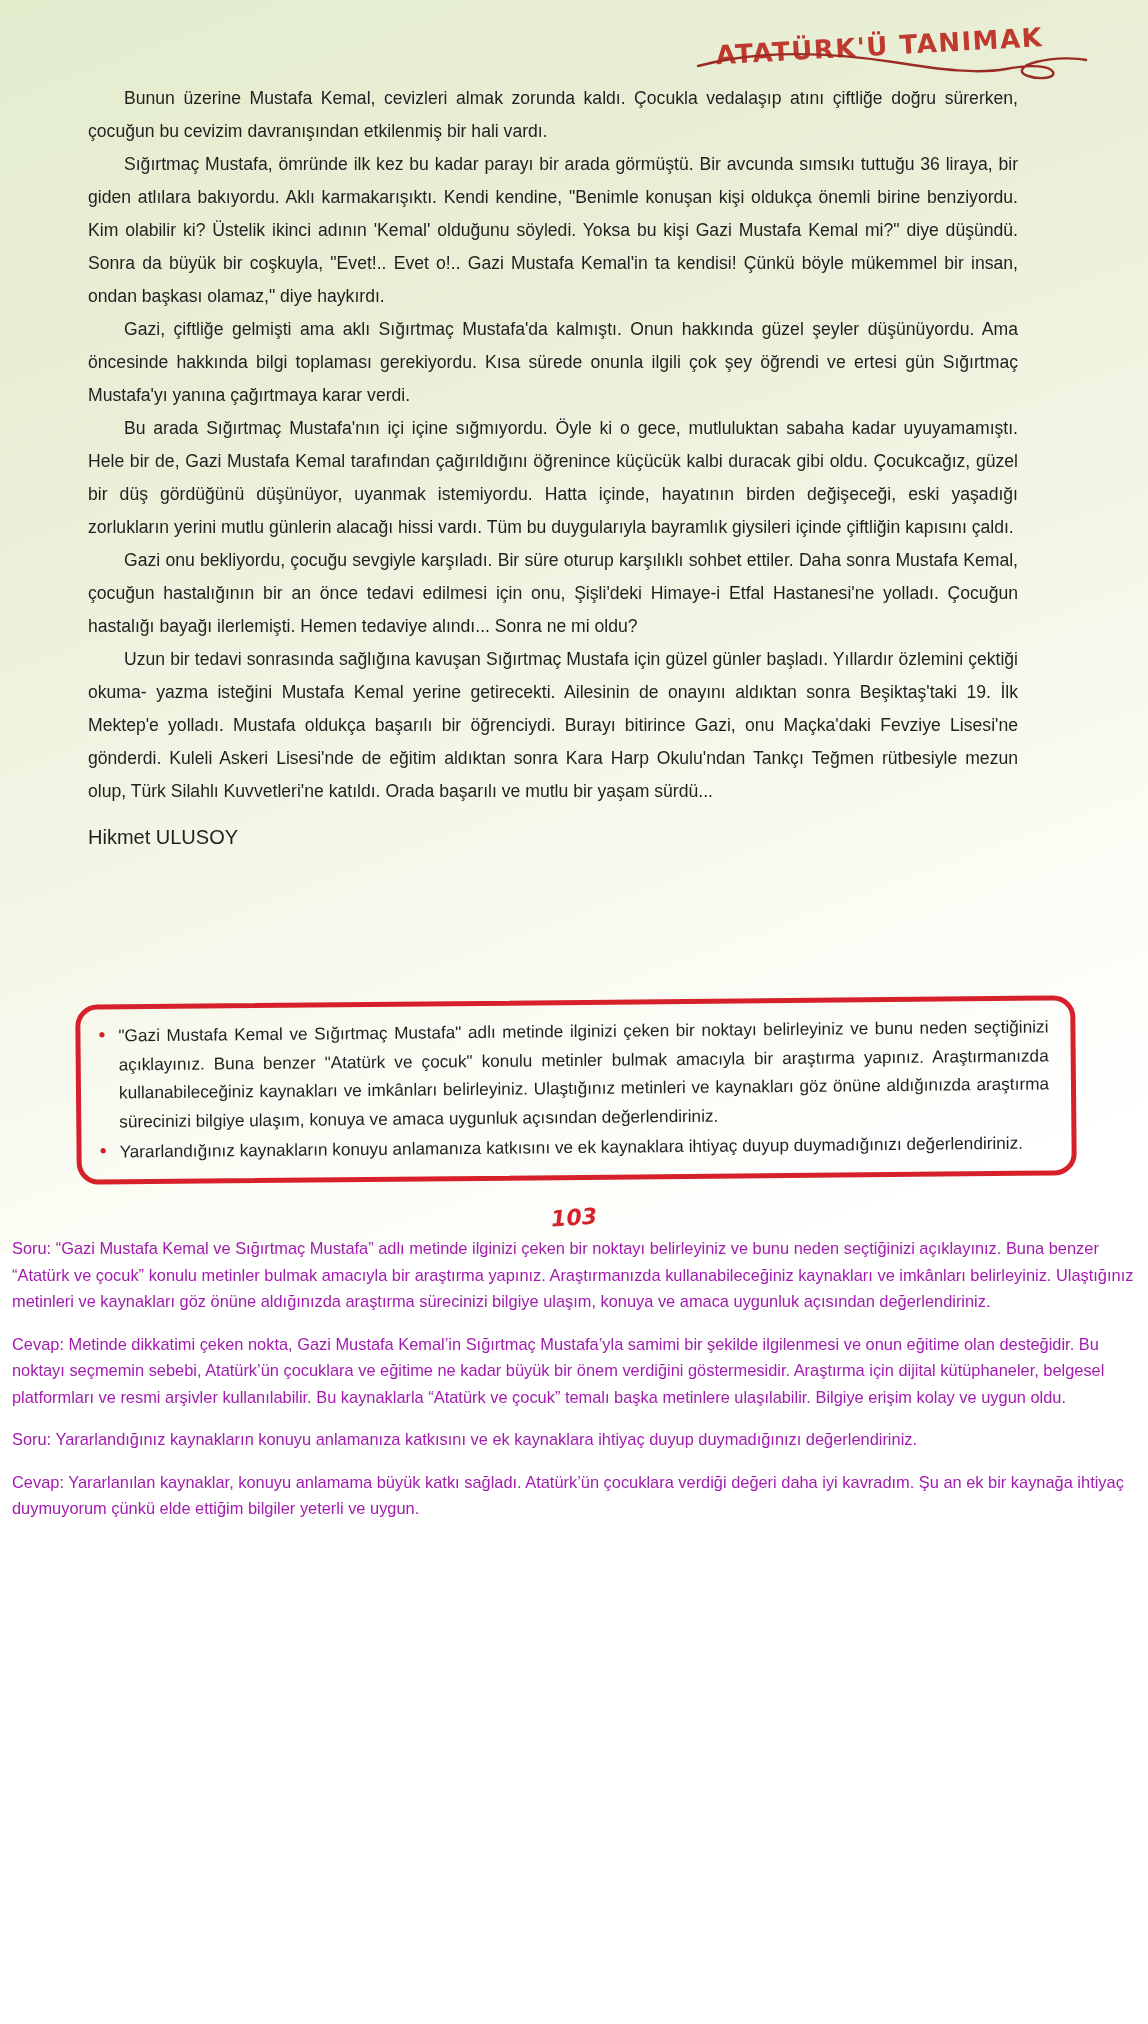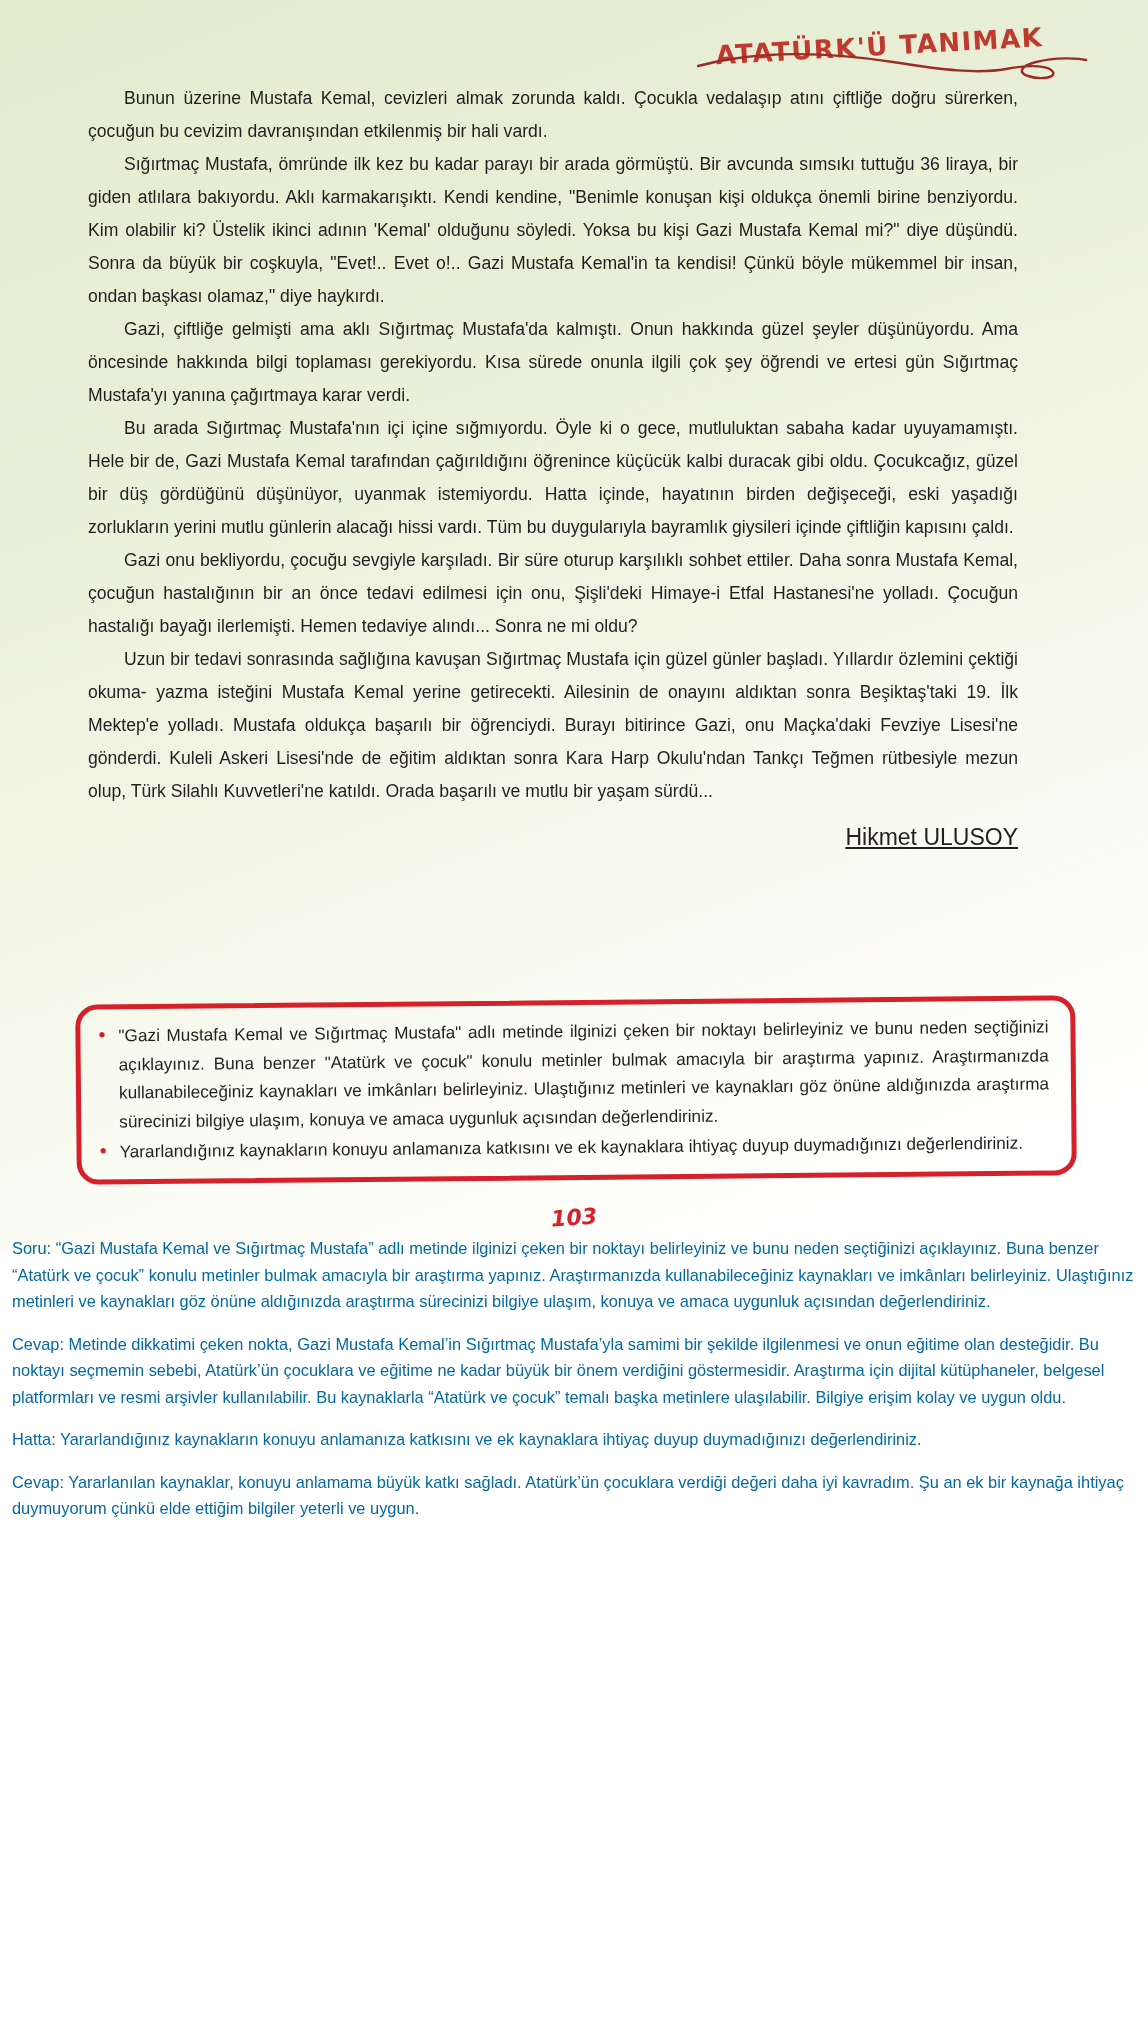--- a/index.html
+++ b/index.html
@@ -64,25 +64,24 @@
     font-family: "Liberation Sans", sans-serif;
     font-size: 17.6px;
     line-height: 33px;
     color: #231f20;
     text-align: justify;
     margin: 0;
   }
   #article p.indent { text-indent: 36px; }
   .byline {
     margin-top: 14px;
-    text-align: right;
-    font-size: 23px;
+    text-align: left;
+    font-size: 20px;
     line-height: 30px;
     color: #231f20;
-    text-decoration: underline;
   }
 
   
   #activity-box {
     position: absolute;
     left: 76px;
     top: 1000px;
     width: 1000px;
     height: 180px;
     border: 5px solid #d6202a;
@@ -135,21 +134,21 @@
   #answers {
     position: absolute;
     left: 12px;
     top: 1235px;
     width: 1124px;
   }
   #answers .qa {
     font-family: "Liberation Sans", sans-serif;
     font-size: 16.4px;
     line-height: 26.5px;
-    color: #0369a1;
+    color: #a21caf;
     margin-bottom: 16px;
     text-align: left;
   }
   #answers .qa:last-child { margin-bottom: 11px; }
 </style>
 </head>
 <body>
 
 <div id="page">
 
@@ -176,15 +175,15 @@
       <li>Yararlandığınız kaynakların konuyu anlamanıza katkısını ve ek kaynaklara ihtiyaç duyup duymadığınızı değerlendiriniz.</li>
     </ul>
   </div>
 
   <div id="page-number">103</div>
 </div>
 
 <div id="answers">
   <div class="qa">Soru: “Gazi Mustafa Kemal ve Sığırtmaç Mustafa” adlı metinde ilginizi çeken bir noktayı belirleyiniz ve bunu neden seçtiğinizi açıklayınız. Buna benzer “Atatürk ve çocuk” konulu metinler bulmak amacıyla bir araştırma yapınız. Araştırmanızda kullanabileceğiniz kaynakları ve imkânları belirleyiniz. Ulaştığınız metinleri ve kaynakları göz önüne aldığınızda araştırma sürecinizi bilgiye ulaşım, konuya ve amaca uygunluk açısından değerlendiriniz.</div>
   <div class="qa">Cevap: Metinde dikkatimi çeken nokta, Gazi Mustafa Kemal’in Sığırtmaç Mustafa’yla samimi bir şekilde ilgilenmesi ve onun eğitime olan desteğidir. Bu noktayı seçmemin sebebi, Atatürk’ün çocuklara ve eğitime ne kadar büyük bir önem verdiğini göstermesidir. Araştırma için dijital kütüphaneler, belgesel platformları ve resmi arşivler kullanılabilir. Bu kaynaklarla “Atatürk ve çocuk” temalı başka metinlere ulaşılabilir. Bilgiye erişim kolay ve uygun oldu.</div>
-  <div class="qa">Hatta: Yararlandığınız kaynakların konuyu anlamanıza katkısını ve ek kaynaklara ihtiyaç duyup duymadığınızı değerlendiriniz.</div>
+  <div class="qa">Soru: Yararlandığınız kaynakların konuyu anlamanıza katkısını ve ek kaynaklara ihtiyaç duyup duymadığınızı değerlendiriniz.</div>
   <div class="qa">Cevap: Yararlanılan kaynaklar, konuyu anlamama büyük katkı sağladı. Atatürk’ün çocuklara verdiği değeri daha iyi kavradım. Şu an ek bir kaynağa ihtiyaç duymuyorum çünkü elde ettiğim bilgiler yeterli ve uygun.</div>
 </div>
 
 </body></html>

